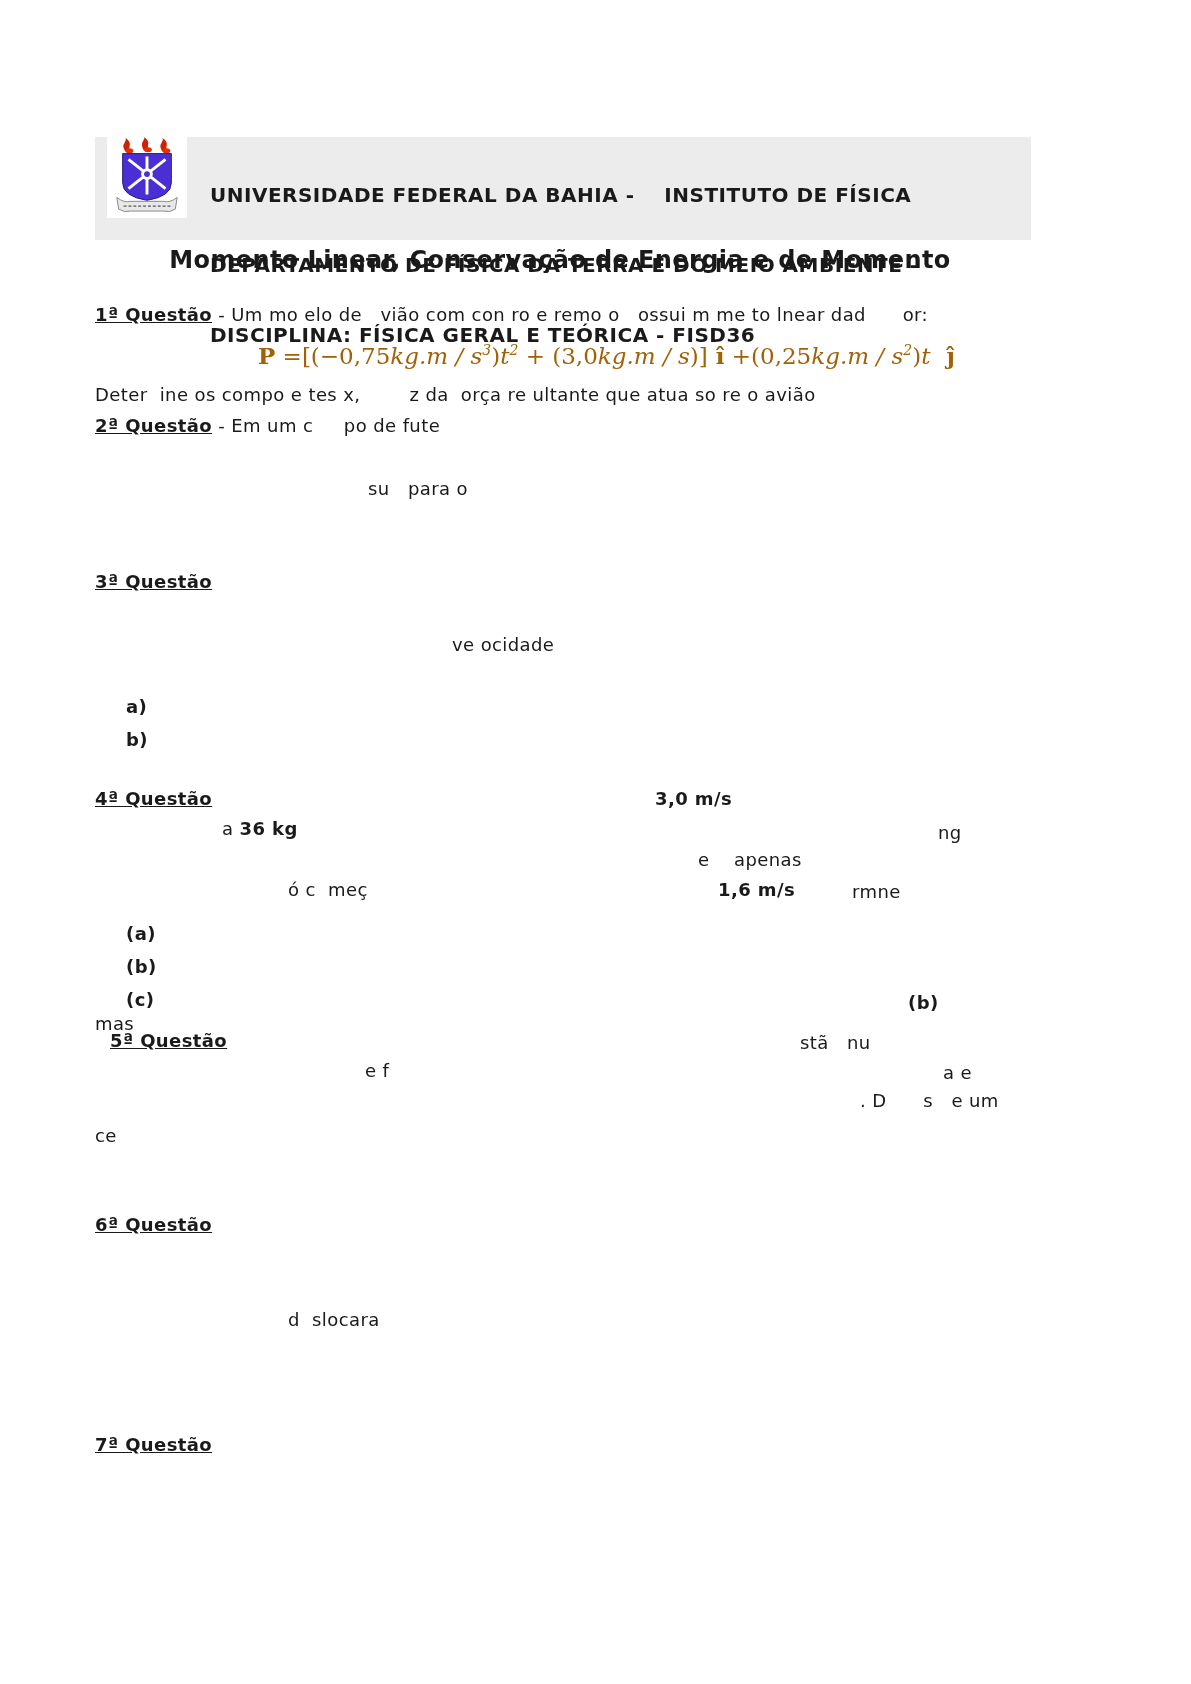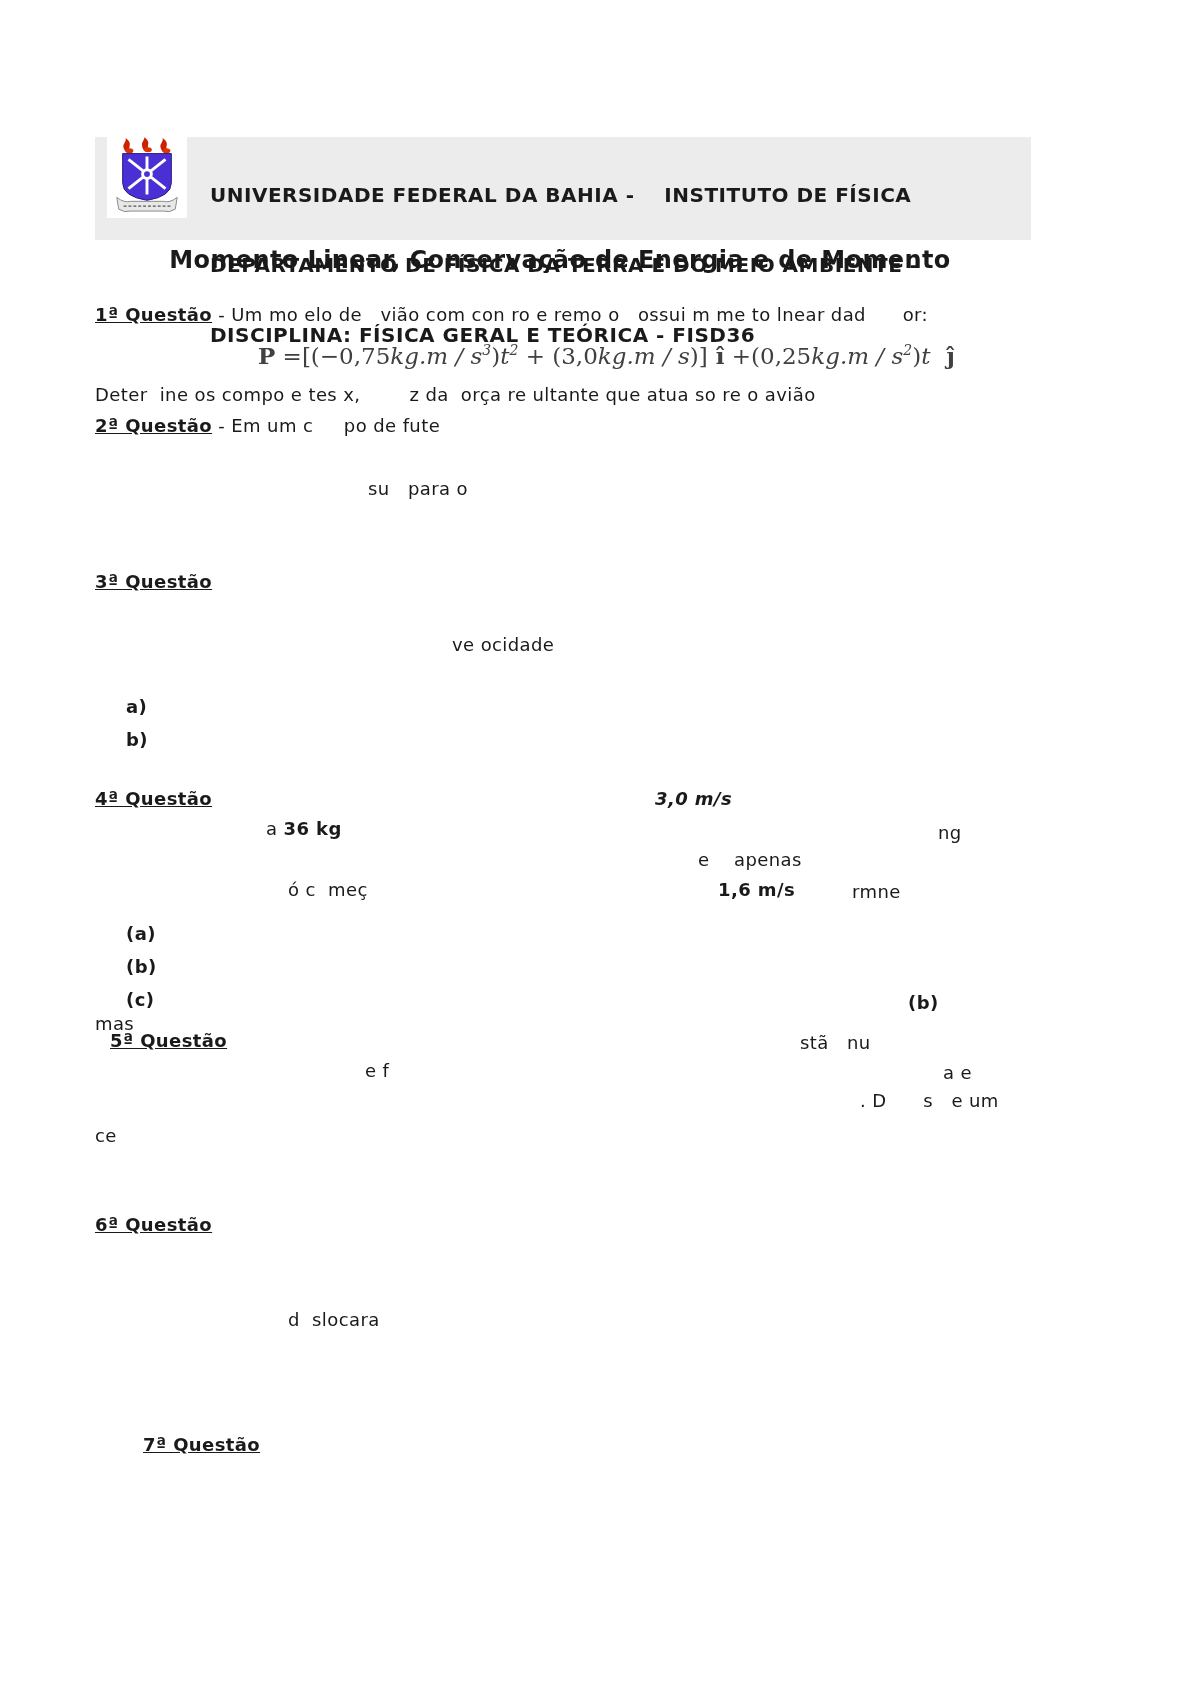--- a/index.html
+++ b/index.html
@@ -55,21 +55,21 @@
   .qlabel {
     font-weight:bold;
     text-decoration:underline;
   }
   .bold { font-weight:bold; }
   .formula {
     position:absolute;
     font-family:"DejaVu Serif", serif;
     font-size:23px;
     white-space:pre;
-    color:#404040;
+    color:#a16207;
   }
   .formula .fb { font-weight:bold; }
   .formula .fi { font-style:italic; }
   .formula sup { font-size:14px; font-style:italic; }
 </style>
 </head>
 <body>
 
 <div class="page">
 
@@ -120,23 +120,23 @@
   <div class="frag" style="left:368px; top:478px;">su   para o</div>
 
   <div class="frag" style="left:95px; top:571px;"><span class="qlabel">3ª Questão</span></div>
 
   <div class="frag" style="left:452px; top:634px;">ve ocidade</div>
 
   <div class="frag bold" style="left:126px; top:696px;">a)</div>
   <div class="frag bold" style="left:126px; top:729px;">b)</div>
 
   <div class="frag" style="left:95px; top:788px;"><span class="qlabel">4ª Questão</span></div>
-  <div class="frag bold" style="left:655px; top:788px;font-style:italic;">3,0 m/s</div>
+  <div class="frag bold" style="left:655px; top:788px;">3,0 m/s</div>
 
-  <div class="frag" style="left:222px; top:818px;margin-left:44px;"><span>a </span><span class="bold">36 kg</span></div>
+  <div class="frag" style="left:222px; top:818px;"><span>a </span><span class="bold">36 kg</span></div>
   <div class="frag" style="left:938px; top:822px;">ng</div>
 
   <div class="frag" style="left:698px; top:849px;">e    apenas</div>
 
   <div class="frag" style="left:288px; top:879px;">ó c  meç</div>
   <div class="frag bold" style="left:718px; top:879px;">1,6 m/s</div>
   <div class="frag" style="left:852px; top:881px;">rmne</div>
 
   <div class="frag bold" style="left:126px; top:923px;">(a)</div>
   <div class="frag bold" style="left:126px; top:956px;">(b)</div>
@@ -150,15 +150,15 @@
   <div class="frag" style="left:365px; top:1060px;">e f</div>
   <div class="frag" style="left:943px; top:1062px;">a e</div>
 
   <div class="frag" style="left:860px; top:1090px;">. D      s   e um</div>
   <div class="frag" style="left:95px; top:1125px;">ce</div>
 
   <div class="frag" style="left:95px; top:1214px;"><span class="qlabel">6ª Questão</span></div>
 
   <div class="frag" style="left:288px; top:1309px;">d  slocara</div>
 
-  <div class="frag" style="left:95px; top:1434px;margin-left:48px;"><span class="qlabel">7ª Questão</span></div>
+  <div class="frag" style="left:95px; top:1434px;"><span class="qlabel">7ª Questão</span></div>
 
 </div>
 
 </body></html>

